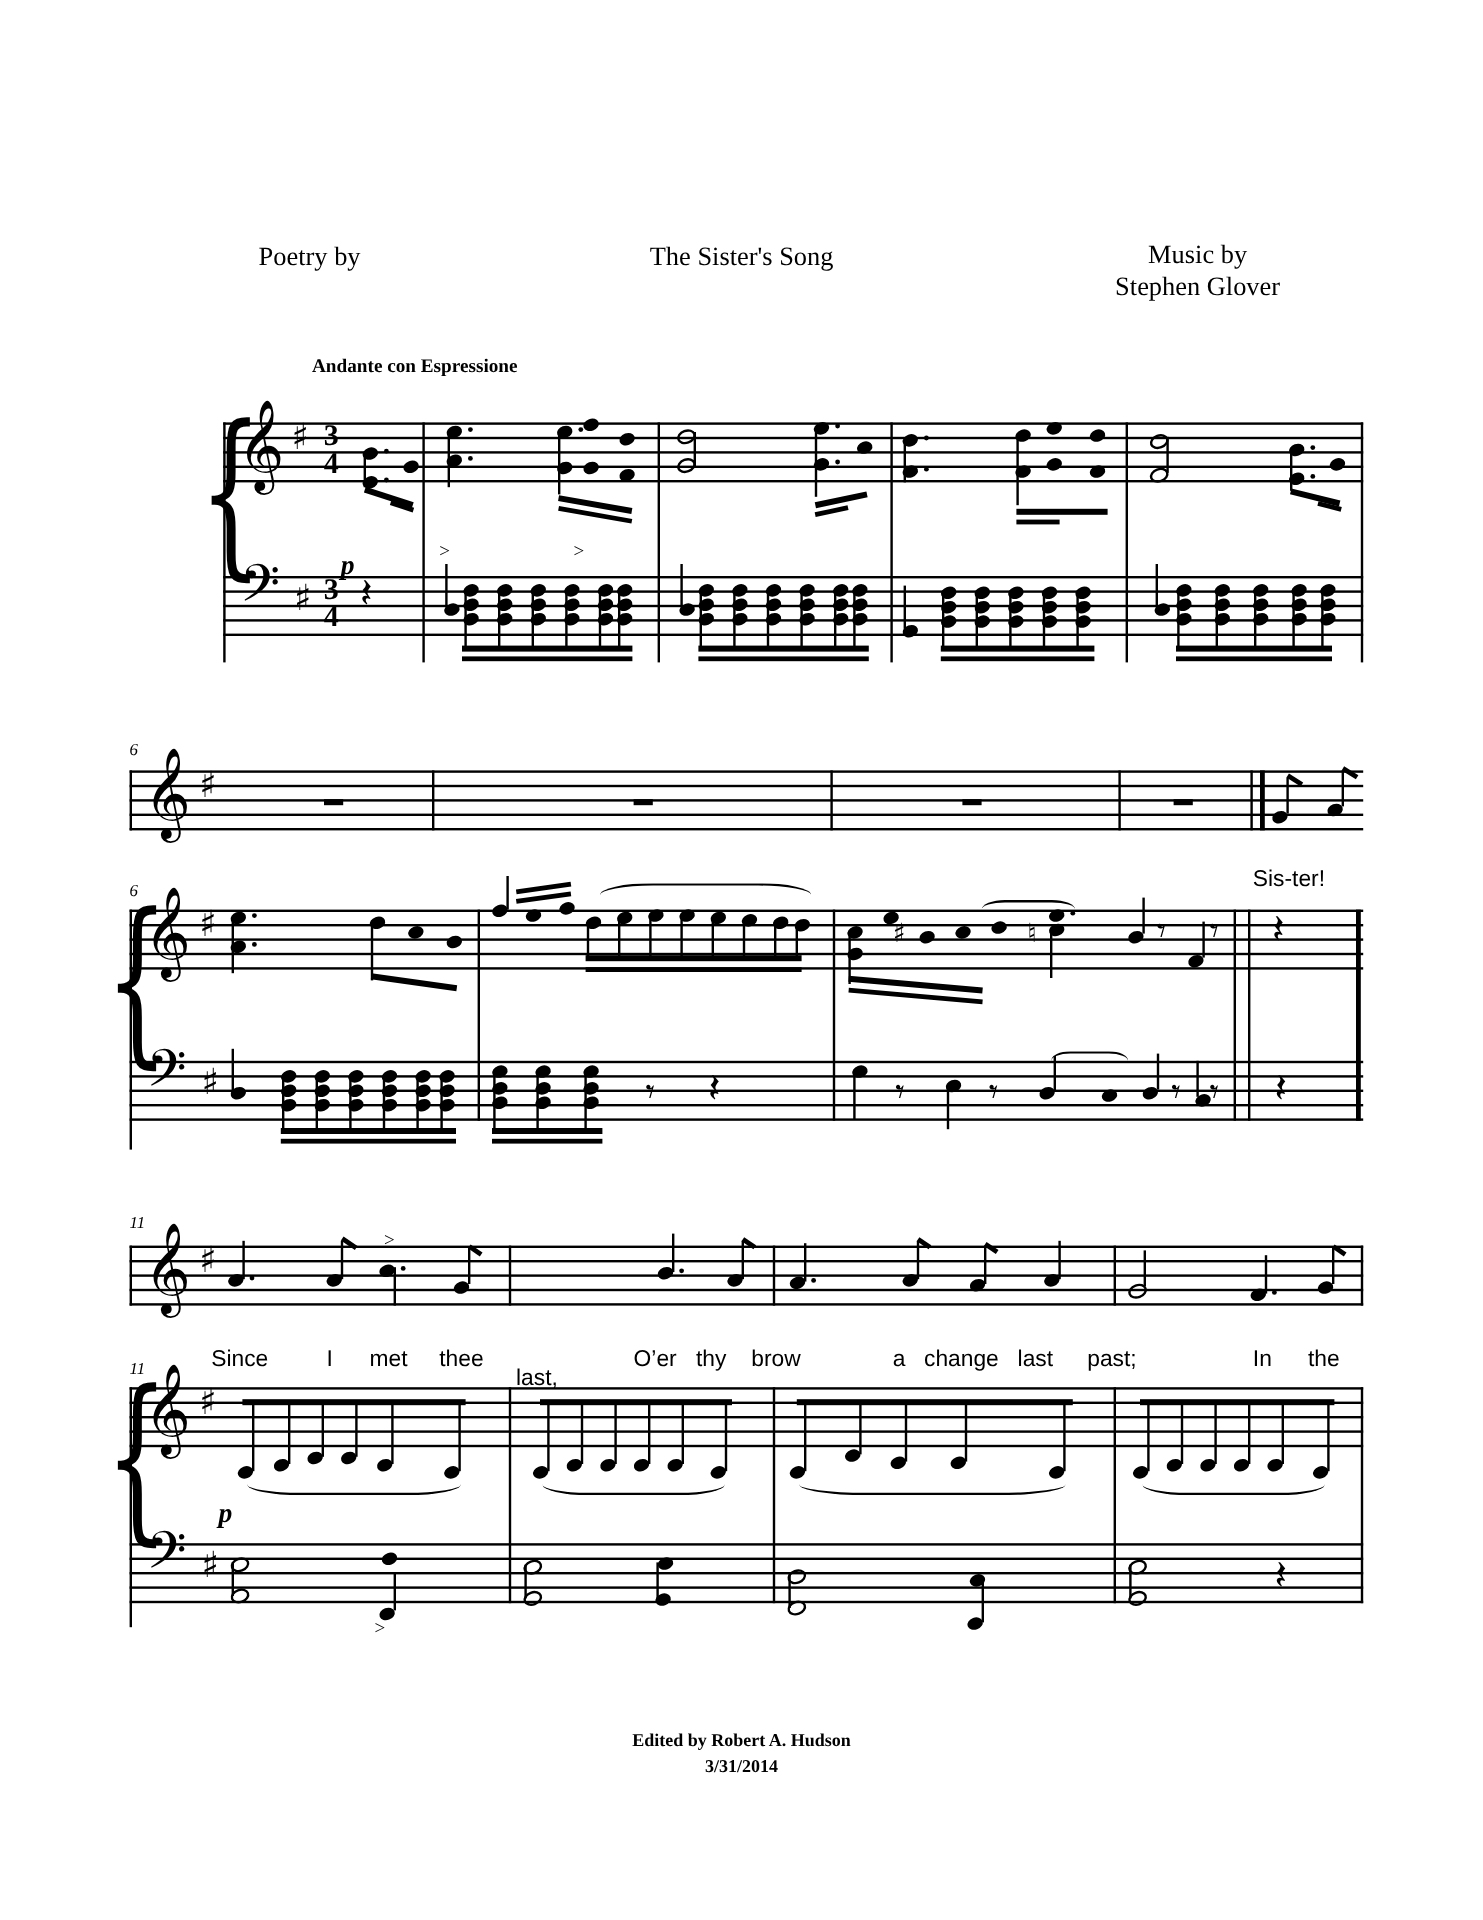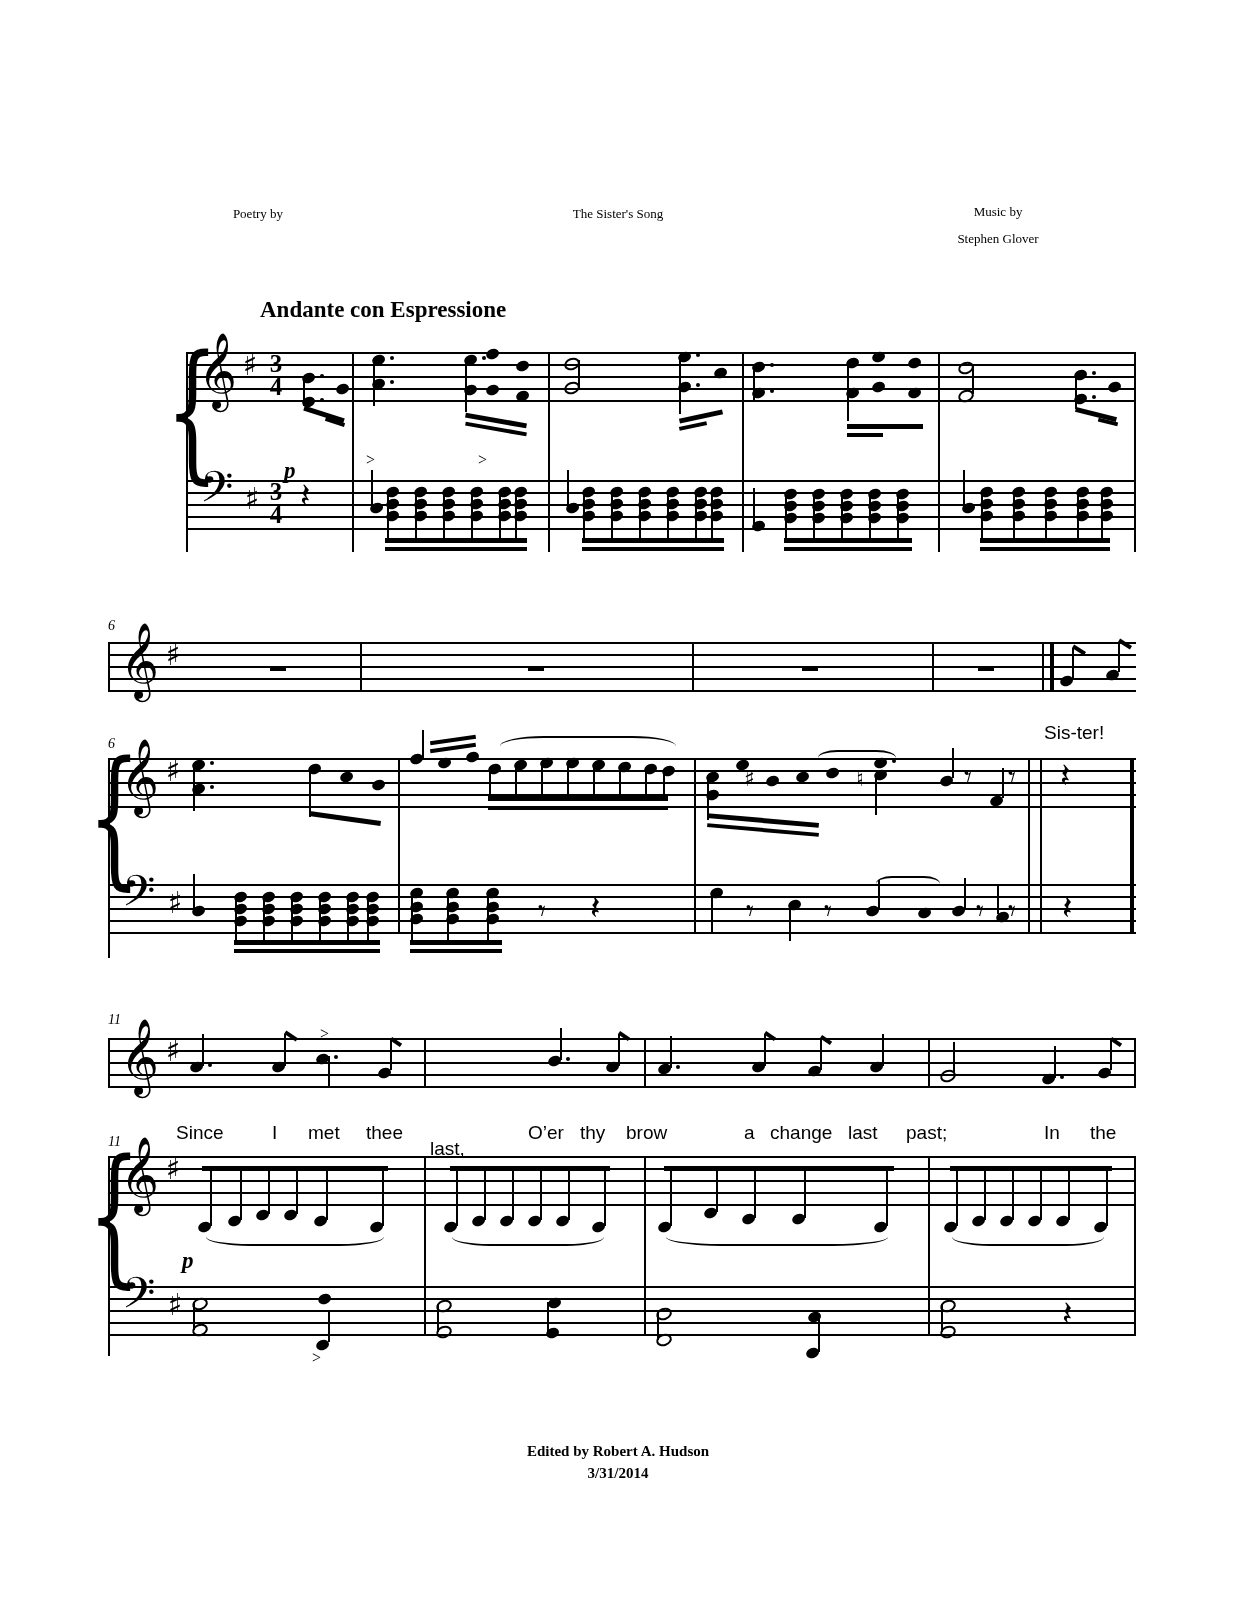--- a/index.html
+++ b/index.html
@@ -24,34 +24,34 @@
     top: 104px;
     left: 0;
     width: 100%;
     text-align: center;
     font-size: 41px;
     font-family: "Liberation Serif", serif;
     letter-spacing: 0.2px;
   }
   .credit {
     position: absolute;
-    font-size: 13px;
+    font-size: 22px;
     line-height: 27px;
     font-family: "Liberation Serif", serif;
   }
   .credit-left { left: 108px; top: 200px; width: 300px; text-align: center; }
   .credit-center { left: 468px; top: 200px; width: 300px; text-align: center; }
   .credit-right { right: 88px; top: 198px; width: 300px; text-align: center; }
   .credit .line2 { display: block; }
 
   .tempo {
     position: absolute;
     left: 260px;
     top: 297px;
-    font-size: 23px;
+    font-size: 16px;
     font-weight: bold;
     font-family: "Liberation Serif", serif;
   }
 
   
   .footer {
     position: absolute;
     left: 0;
     top: 1440px;
     width: 100%;

